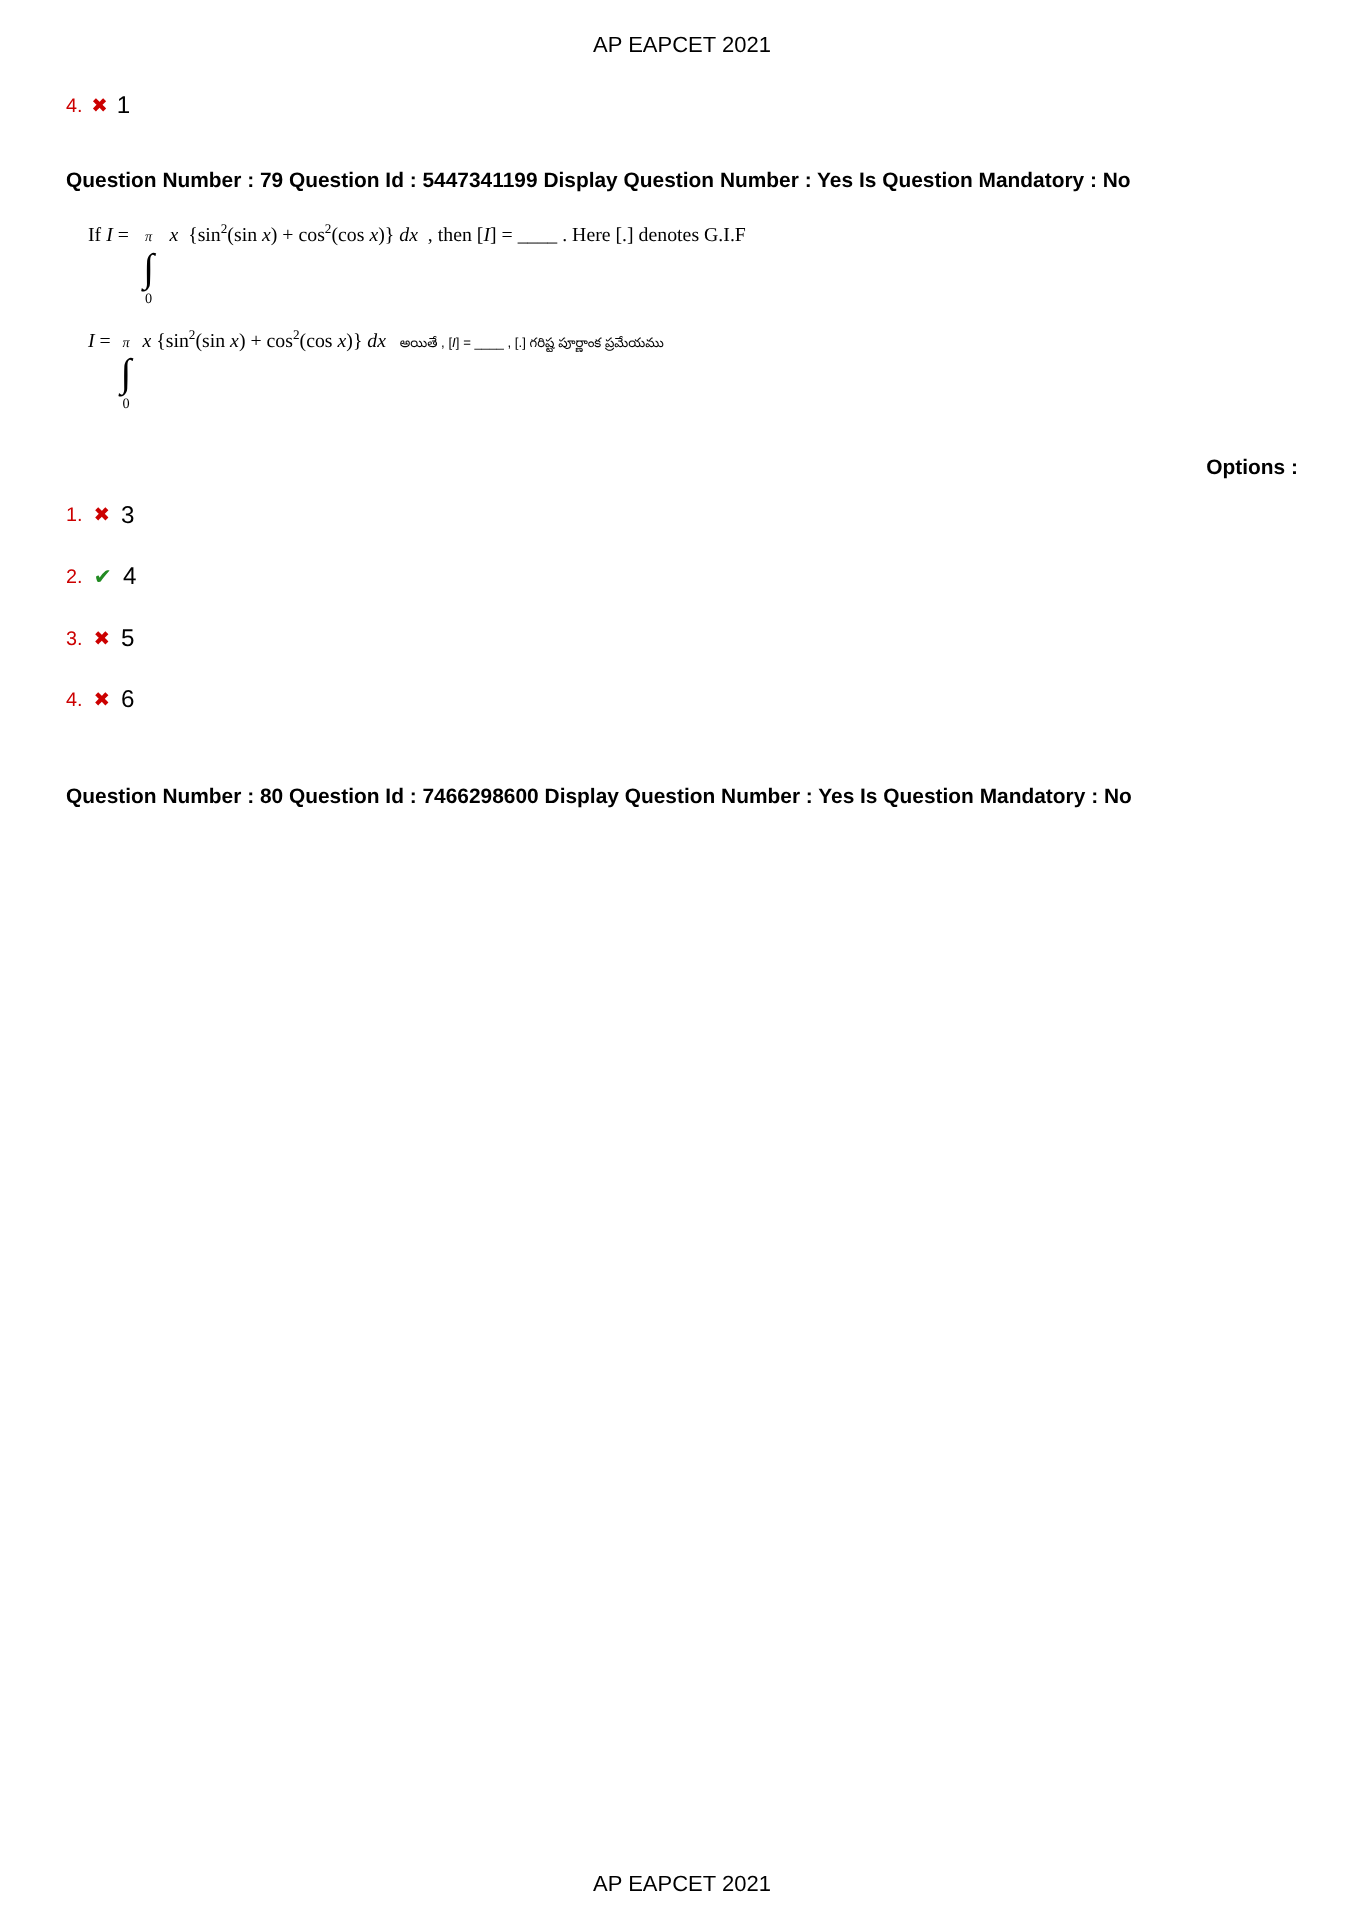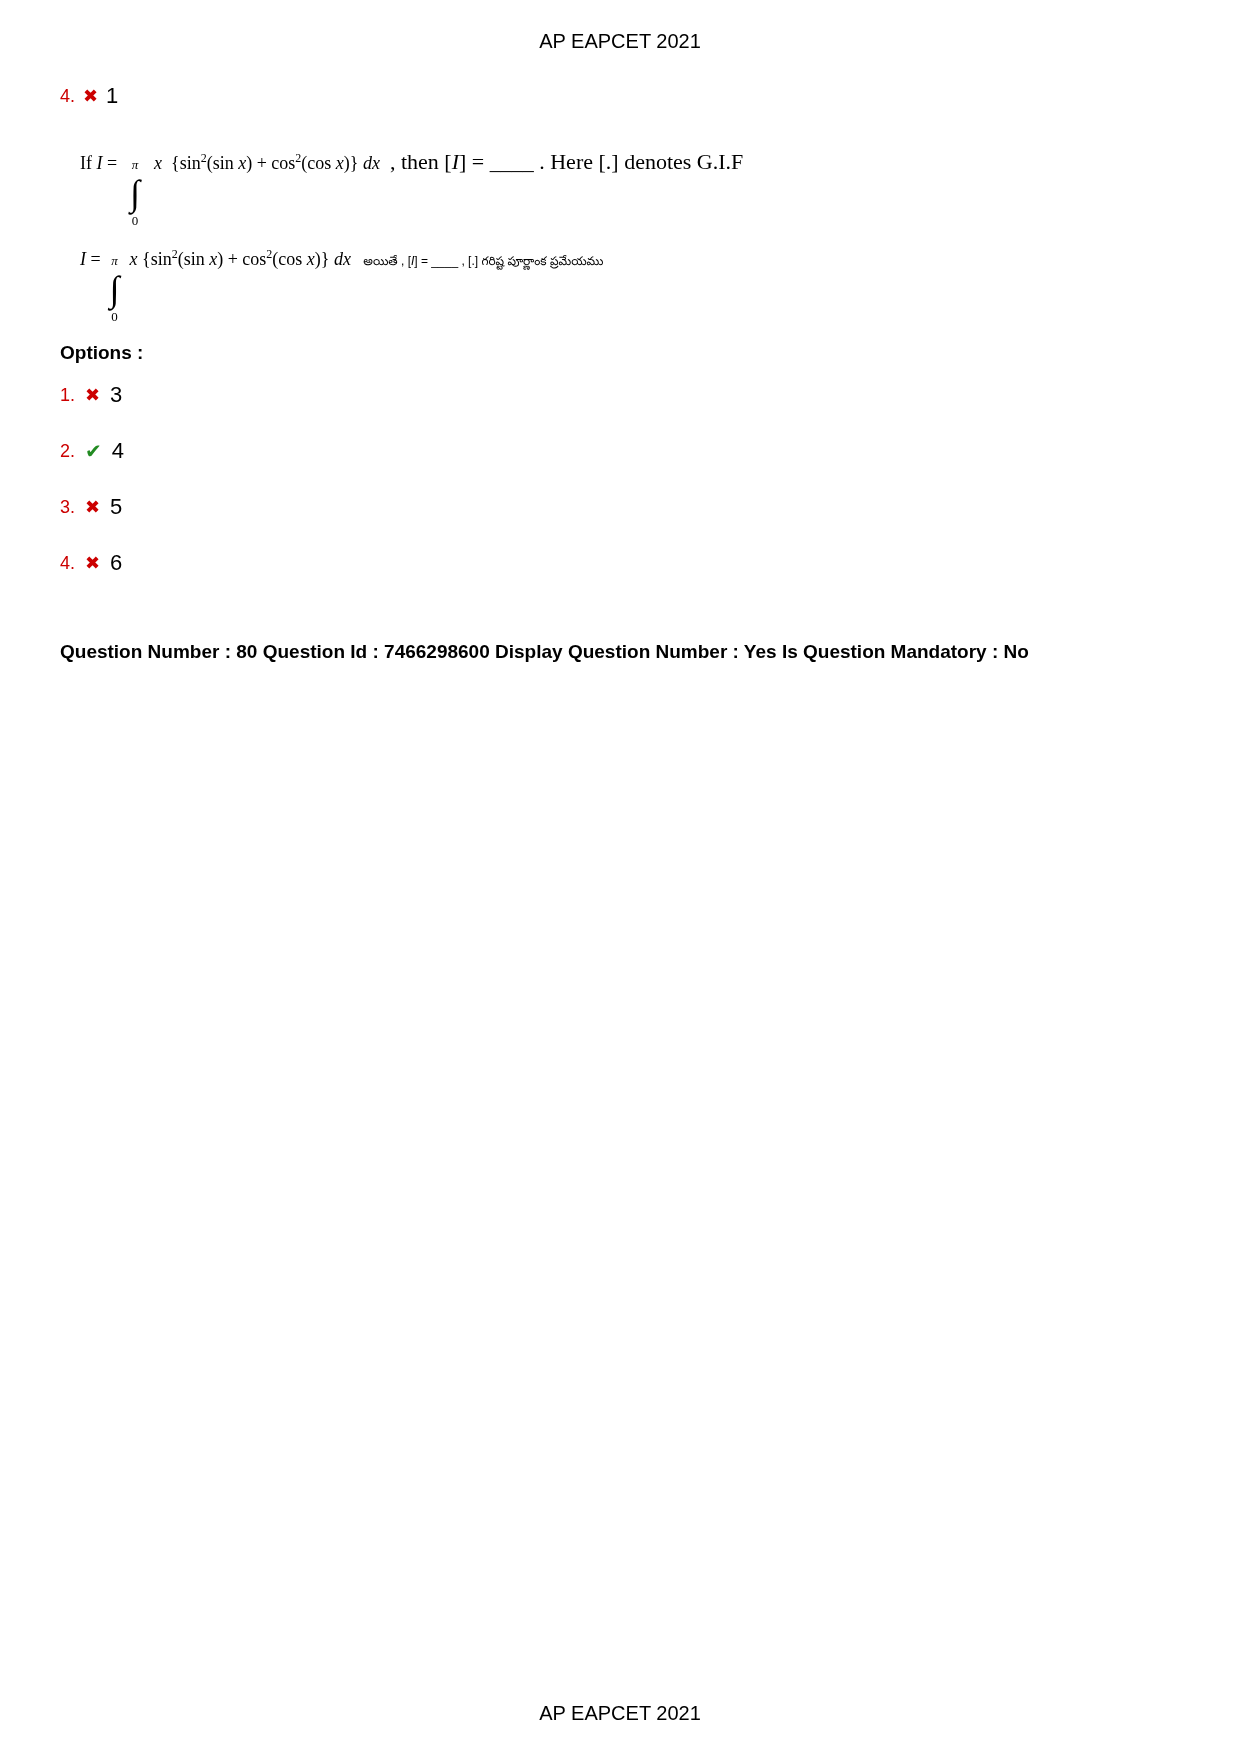--- a/index.html
+++ b/index.html
@@ -95,50 +95,53 @@
   <span>AP EAPCET 2021</span>
 </div>
 
 <div class="prev-answer">
   <span class="option-number">4.</span>
   <span class="cross-icon">✖</span>
   <span class="option-value">1</span>
 </div>
 
 <div class="question-block">
+  <div class="question-header">
+    <span>Question Number : 79 Question Id : 5447341199 Display Question Number : Yes Is Question Mandatory : No</span>
+  </div>
 
   <div class="q79-math">
     <span style="">If</span>&nbsp;<span style="font-style:italic;">I</span>&nbsp;=&nbsp;
     <span style="display:inline-flex; align-items:flex-start; position:relative; margin: 0 4px;">
 
       <span style="display:inline-flex; flex-direction:column; align-items:center; font-size:13px; margin-right:1px;">
         <span style="font-style:italic; margin-bottom:2px;">π</span>
         <span style="font-size:36px; line-height:1; font-style:normal;">∫</span>
         <span style="margin-top:2px;">0</span>
       </span>
     </span>
     <span style="font-style:italic; font-size:18px;">&nbsp;x</span>&nbsp;
     <span style="font-size:18px;">{sin<sup>2</sup>(sin&nbsp;<span style="font-style:italic;">x</span>)&nbsp;+&nbsp;cos<sup>2</sup>(cos&nbsp;<span style="font-style:italic;">x</span>)}&nbsp;<span style="font-style:italic;">dx</span></span>
-    <span style="font-size:22px;">&nbsp;,&nbsp;then&nbsp;[<span style="font-style:italic;">I</span>]&nbsp;=&nbsp;____&nbsp;.&nbsp;Here&nbsp;[.]&nbsp;denotes&nbsp;G.I.F</span>
+    <span style="font-size:18px;">&nbsp;,&nbsp;then&nbsp;[<span style="font-style:italic;">I</span>]&nbsp;=&nbsp;____&nbsp;.&nbsp;Here&nbsp;[.]&nbsp;denotes&nbsp;G.I.F</span>
   </div>
 
   <div class="q79-math" style="margin-top:18px;">
     <span style="font-style:italic;">I</span>&nbsp;=&nbsp;
     <span style="display:inline-flex; align-items:flex-start;">
       <span style="display:inline-flex; flex-direction:column; align-items:center; font-size:13px; margin-right:1px;">
         <span style="font-style:italic; margin-bottom:2px;">π</span>
         <span style="font-size:36px; line-height:1; font-style:normal;">∫</span>
         <span style="margin-top:2px;">0</span>
       </span>
     </span>
     <span style="font-size:18px;">&nbsp;<span style="font-style:italic;">x</span>&nbsp;{sin<sup>2</sup>(sin&nbsp;<span style="font-style:italic;">x</span>)&nbsp;+&nbsp;cos<sup>2</sup>(cos&nbsp;<span style="font-style:italic;">x</span>)}&nbsp;<span style="font-style:italic;">dx</span>&nbsp;</span>
     <span class="telugu-text">&nbsp;అయితే ,&nbsp;[<span style="font-style:italic;">I</span>]&nbsp;=&nbsp;____&nbsp;,&nbsp;[.]&nbsp;గరిష్ట పూర్ణాంక ప్రమేయము</span>
   </div>
 
-  <div class="options-label" style="margin-top:17px;">
+  <div class="options-label" style="margin-top:40px;text-align:right;">
     <span>Options :</span>
   </div>
 
   <div class="option-row">
     <span class="option-number">1.</span>
     <span class="cross-icon">✖</span>
     <span class="option-value">3</span>
   </div>
 
   <div class="option-row">

